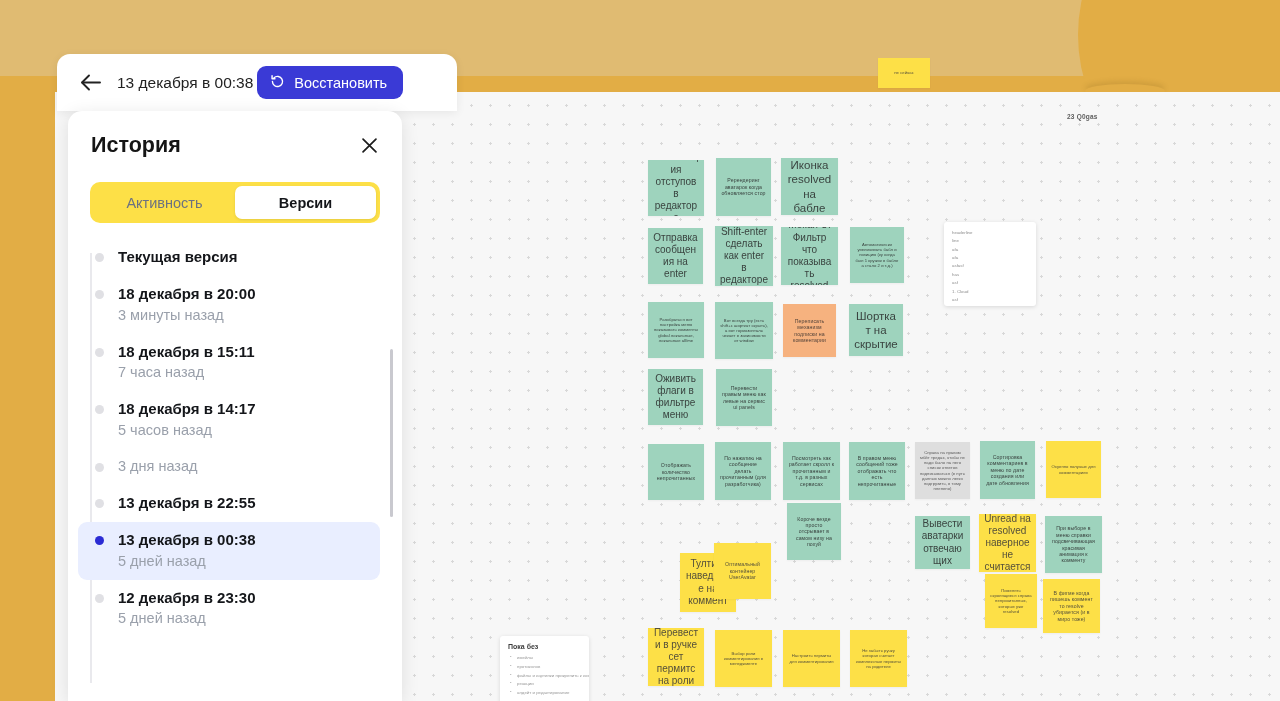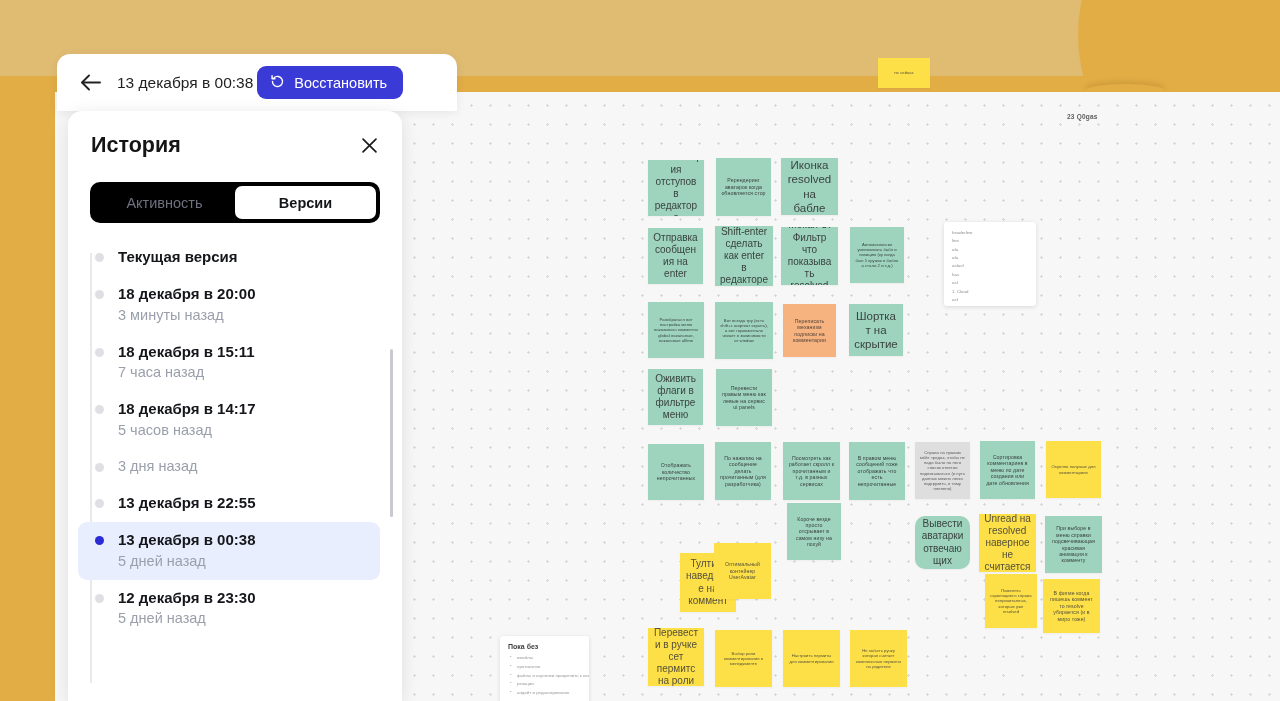--- a/index.html
+++ b/index.html
@@ -135,21 +135,21 @@
   }
   .hp-head {
     display: flex; align-items: center; justify-content: space-between;
     padding: 22px 22px 0 23px;
   }
   .hp-title { font-size: 21.5px; font-weight: 700; color: #151515; }
   .hp-close { cursor: pointer; color: #1c1c1c; width: 22px; height: 22px; display:flex;align-items:center;justify-content:center;}
 
   .tabs {
     margin: 24px 22px 0 22px;
-    background: #000000;
+    background: #fde047;
     border-radius: 10px;
     padding: 4px;
     display: flex;
     height: 41px;
     text-align: right;
   }
   .tab {
     flex: 1; display: flex; align-items: center; justify-content: center;
     font-size: 14.5px; color: #6c7280; border-radius: 7px; cursor: pointer;
     font-weight: 500;
@@ -220,21 +220,21 @@
       <div class="note n-green t-mid" style="left: 648px; top: 353px; width: 55px; height: 56px;">Оживить флаги в фильтре меню</div>
       <div class="note n-green t-small" style="left: 716px; top: 353px; width: 56px; height: 57px;">Перевести правым меню как левые на сервис ui panels</div>
       <div class="note n-green t-small" style="left: 648px; top: 428px; width: 56px; height: 56px;">Отображать количество непрочитанных</div>
       <div class="note n-green t-small" style="left: 715px; top: 426px; width: 56px; height: 58px;">По нажатию на сообщение делать прочитанным (для разработчика)</div>
       <div class="note n-green t-small" style="left: 783px; top: 426px; width: 57px; height: 58px;">Посмотреть как работает скролл к прочитанным и т.д. в разных сервисах</div>
       <div class="note n-green t-small" style="left: 849px; top: 426px; width: 56px; height: 58px;">В правом меню сообщений тоже отображать что есть непрочитанные</div>
       <div class="note n-green t-small" style="left: 787px; top: 487px; width: 54px; height: 57px;">Короче везде просто отсрывает в самом низу на похуй</div>
       <div class="note n-gray t-tiny" style="left: 915px; top: 426px; width: 55px; height: 57px;">Справа на правом мбйт тредах, чтобы не надо было на него список ответов подписываться (в путь данных можно легко подгрузить, в тому пленено)</div>
       <div class="note n-green t-small" style="left: 980px; top: 425px; width: 55px; height: 58px;">Сортировка комментариев в меню по дате создания или дате обновления</div>
       <div class="note n-yellow t-tiny" style="left: 1046px; top: 425px; width: 55px; height: 57px;">Охуенно получше для комментариев</div>
-      <div class="note n-green t-mid" style="left: 915px; top: 500px; width: 55px; height: 53px; border-radius: 10px;">Вывести аватарки отвечающих</div>
+      <div class="note n-green t-mid" style="left: 915px; top: 500px; width: 55px; height: 53px;">Вывести аватарки отвечающих</div>
       <div class="note n-yellow t-mid" style="left: 979px; top: 498px; width: 57px; height: 58px;">Unread на resolved наверное не считается</div>
       <div class="note n-green t-small" style="left: 1045px; top: 500px; width: 57px; height: 57px;">При выборе в меню справки подсвечивающая красивая анимация к комменту</div>
       <div class="note n-yellow t-tiny" style="left: 985px; top: 558px; width: 52px; height: 54px;">Поменять скролящиеся справа непрочитанных, которые уже resolved</div>
       <div class="note n-yellow t-small" style="left: 1043px; top: 563px; width: 57px; height: 54px;">В фигме когда пишешь коммент то resolve убирается (и в миро тоже)</div>
       <div class="note n-yellow t-mid" style="left: 680px; top: 537px; width: 56px; height: 59px;">Тултип-наведение на коммент</div>
       <div class="note n-yellow t-small" style="left: 714px; top: 527px; width: 57px; height: 56px;">Оптимальный контейнер UserAvatar</div>
       <div class="note n-yellow t-mid" style="left: 648px; top: 612px; width: 56px; height: 58px;">Перевести в ручке сет пермитс на роли</div>
       <div class="note n-yellow t-tiny" style="left: 715px; top: 614px; width: 57px; height: 57px;">Выбор роли комментирования в менеджменте</div>
       <div class="note n-yellow t-tiny" style="left: 783px; top: 614px; width: 57px; height: 57px;">Настроить пермиты для комментирования</div>
       <div class="note n-yellow t-tiny" style="left: 850px; top: 614px; width: 57px; height: 57px;">Не забыть ручку которая считает комплексные пермиты на родителе</div>

